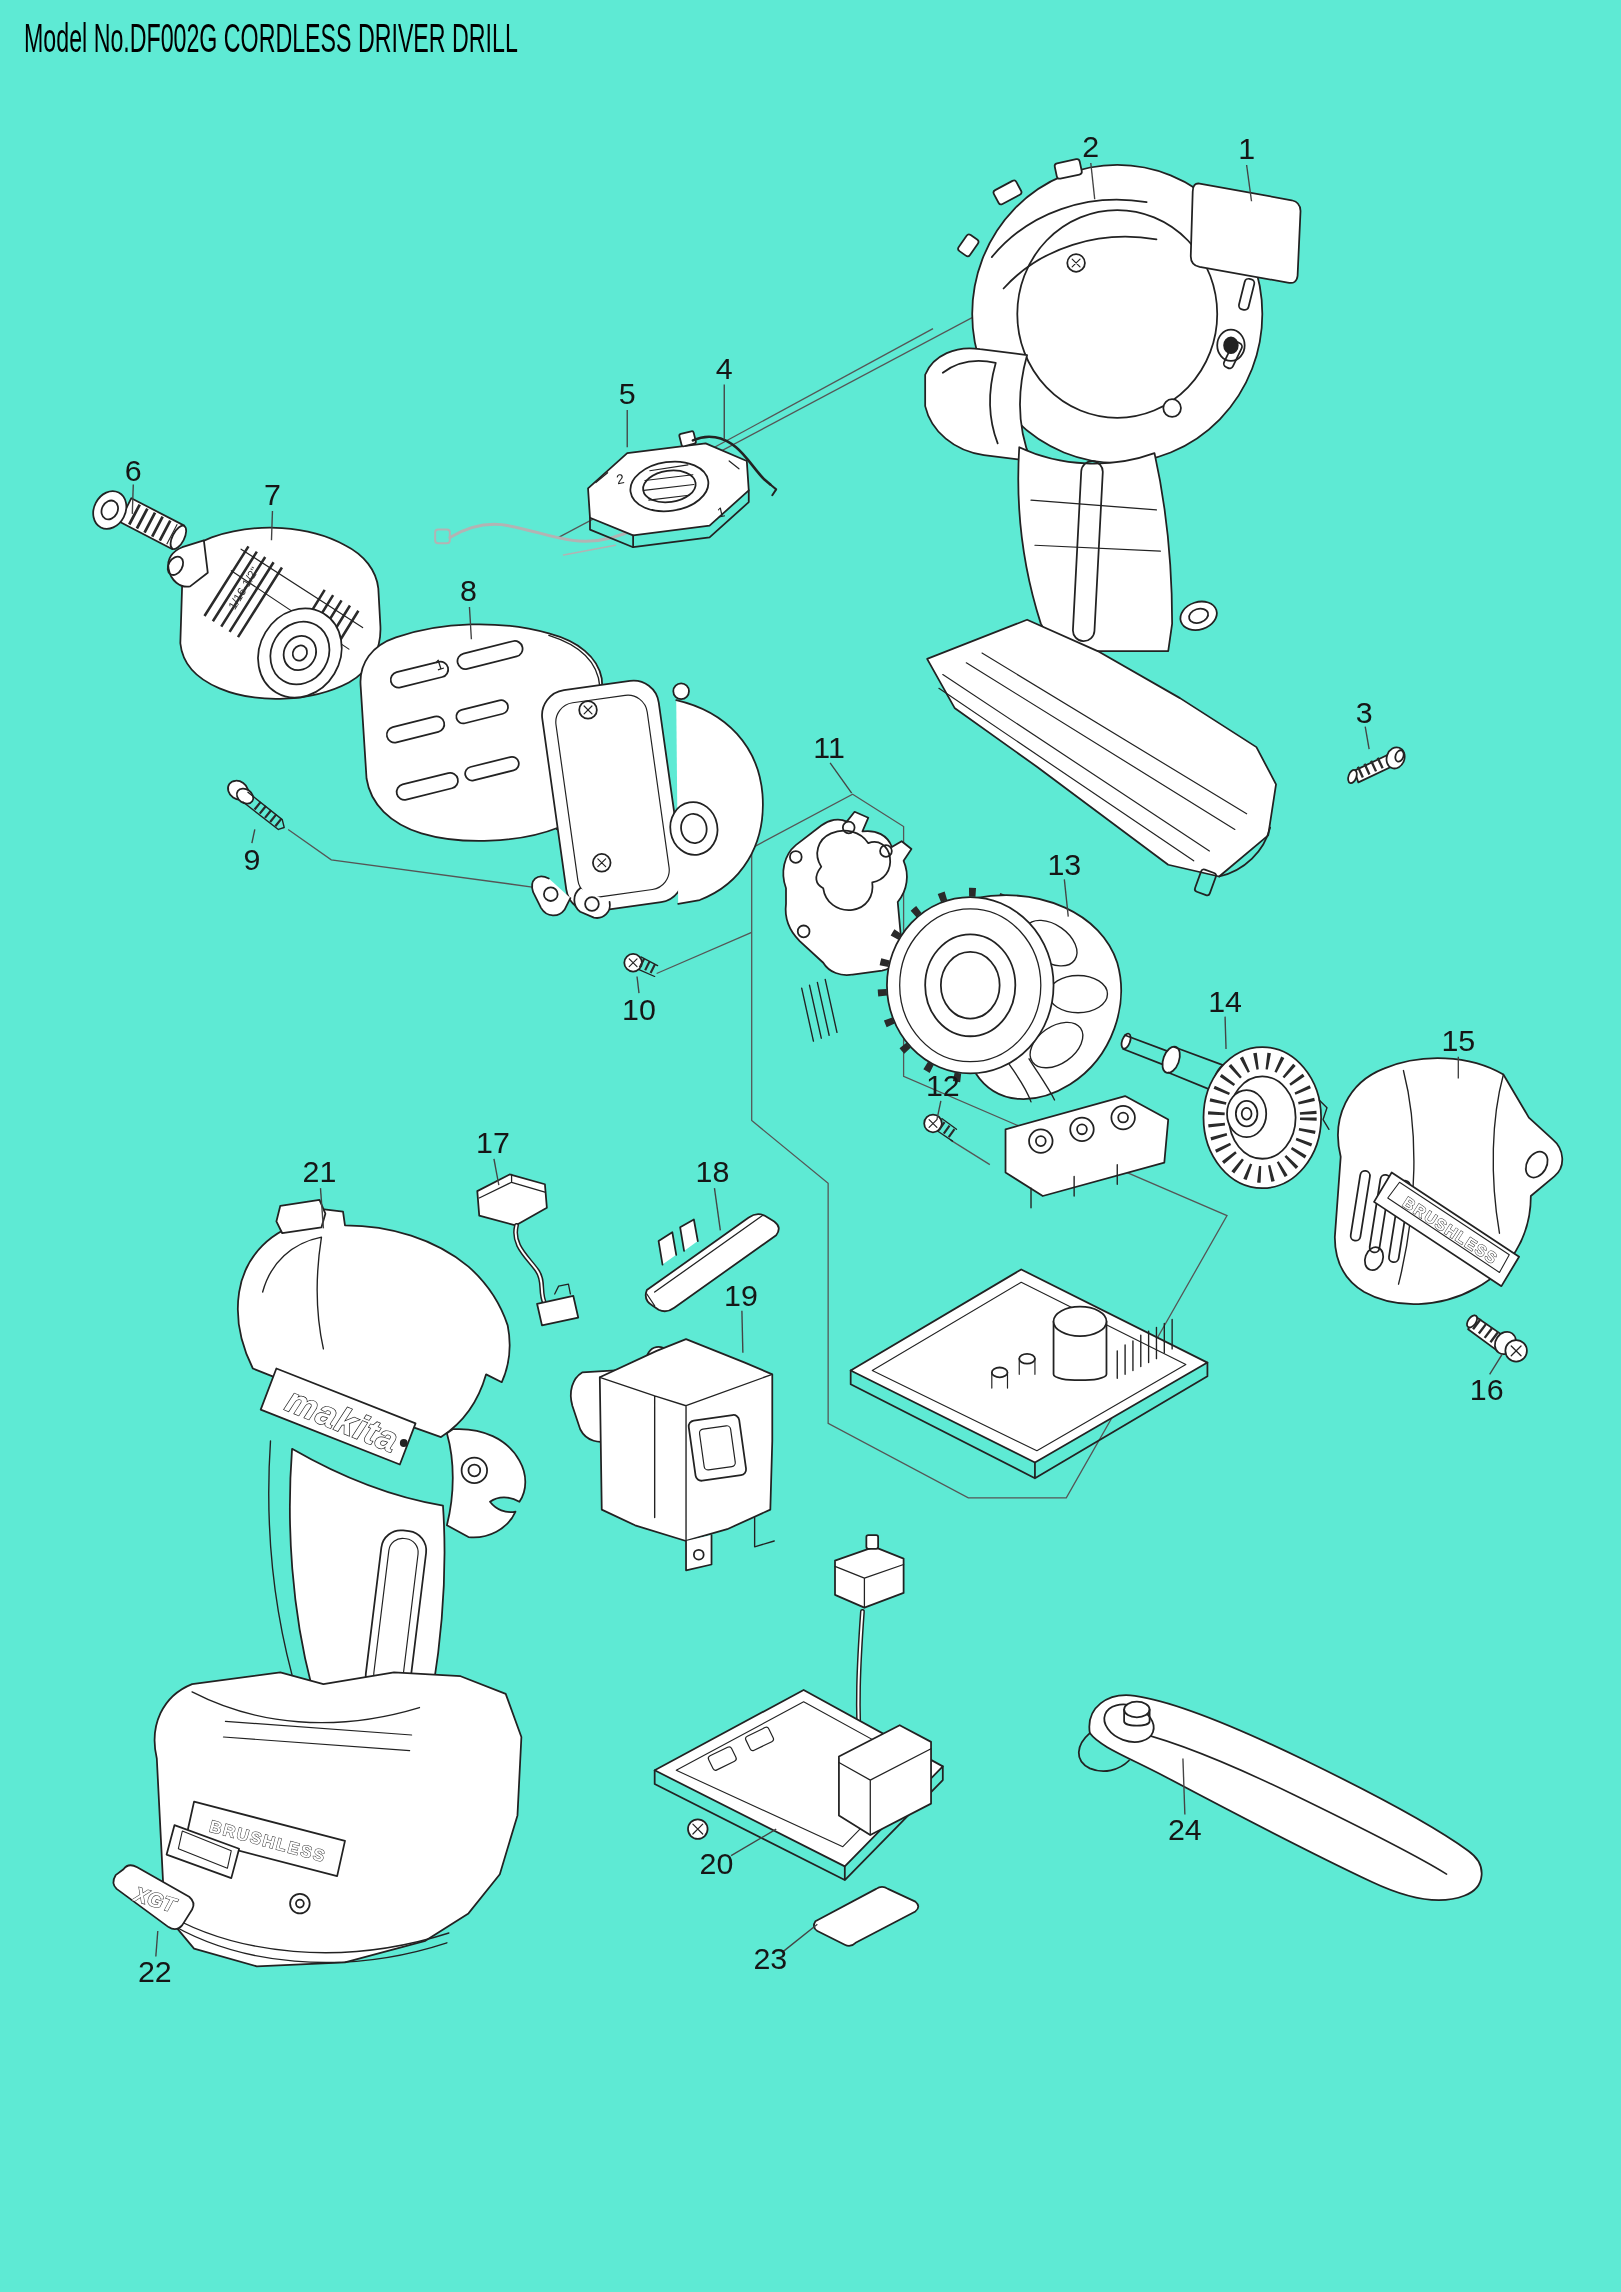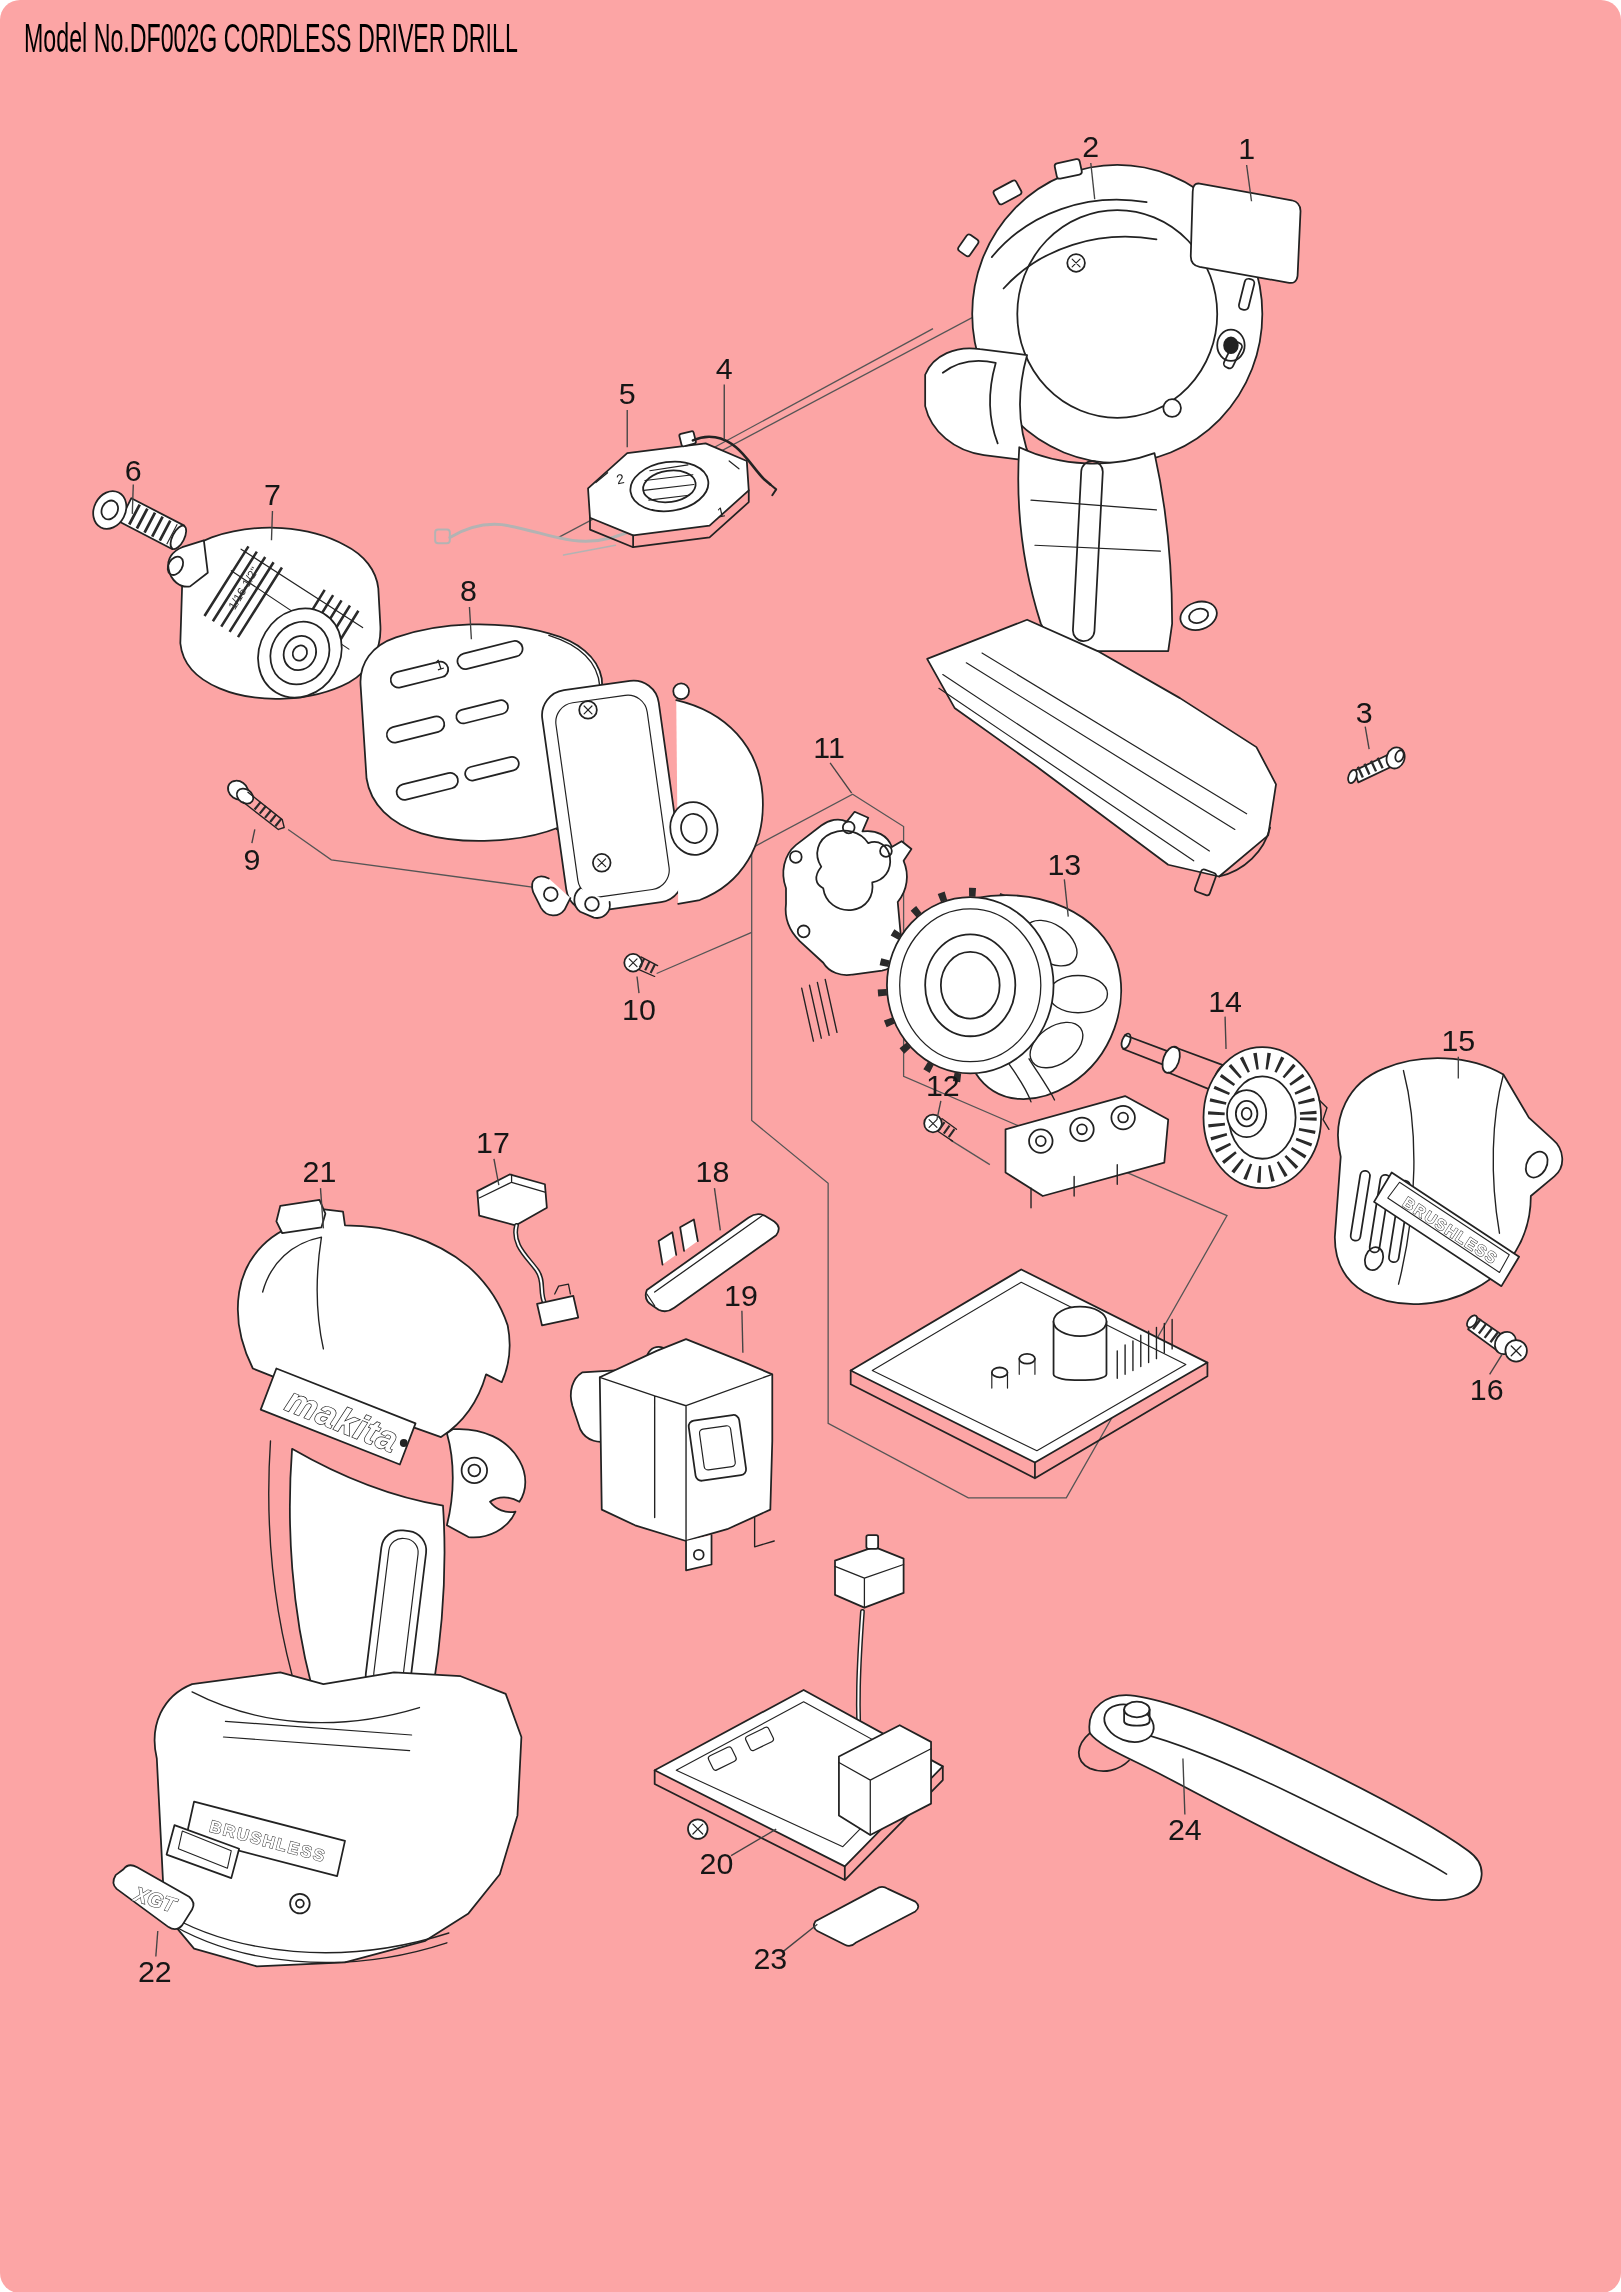--- a/index.html
+++ b/index.html
@@ -1,17 +1,17 @@
 <!DOCTYPE html>
 <html><head>
 <meta charset="utf-8">
 <style>
   html,body{margin:0;padding:0;background:#fff;}
   body{width:1621px;height:2293px;position:relative;font-family:"Liberation Sans",sans-serif;}
-  .page{position:absolute;inset:0;background:#fca5a5;overflow:hidden;border-radius:20px;}
+  .page{position:absolute;inset:0;background:#5eead4;overflow:hidden;}
   .title{position:absolute;left:23.5px;top:15.7px;font-size:40px;color:#000;
          transform:scaleX(0.58);transform-origin:left top;white-space:nowrap;}
   svg{position:absolute;left:0;top:0;}
   svg text{font-family:"Liberation Sans",sans-serif;}
   .callout{font-size:31px;fill:#161616;}
 </style>
 </head>
 <body>
 
 <div class="page">

